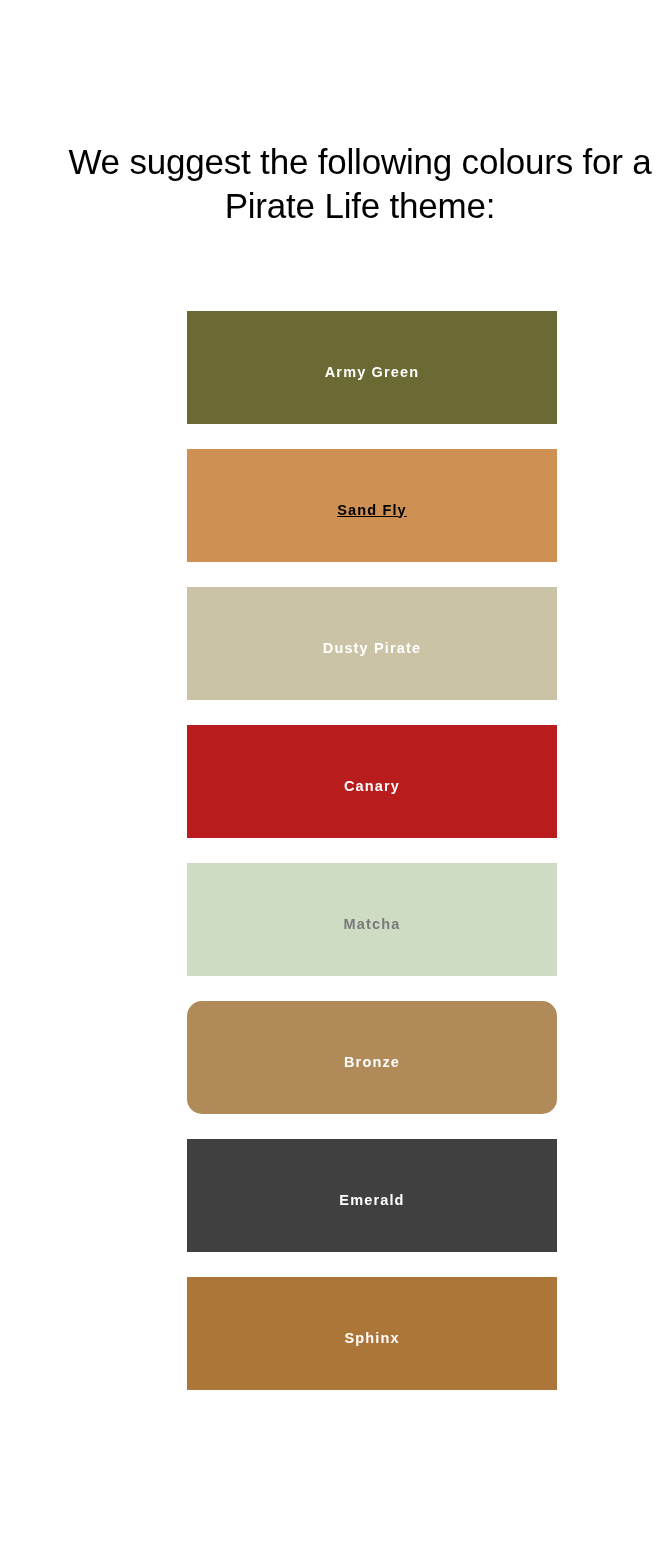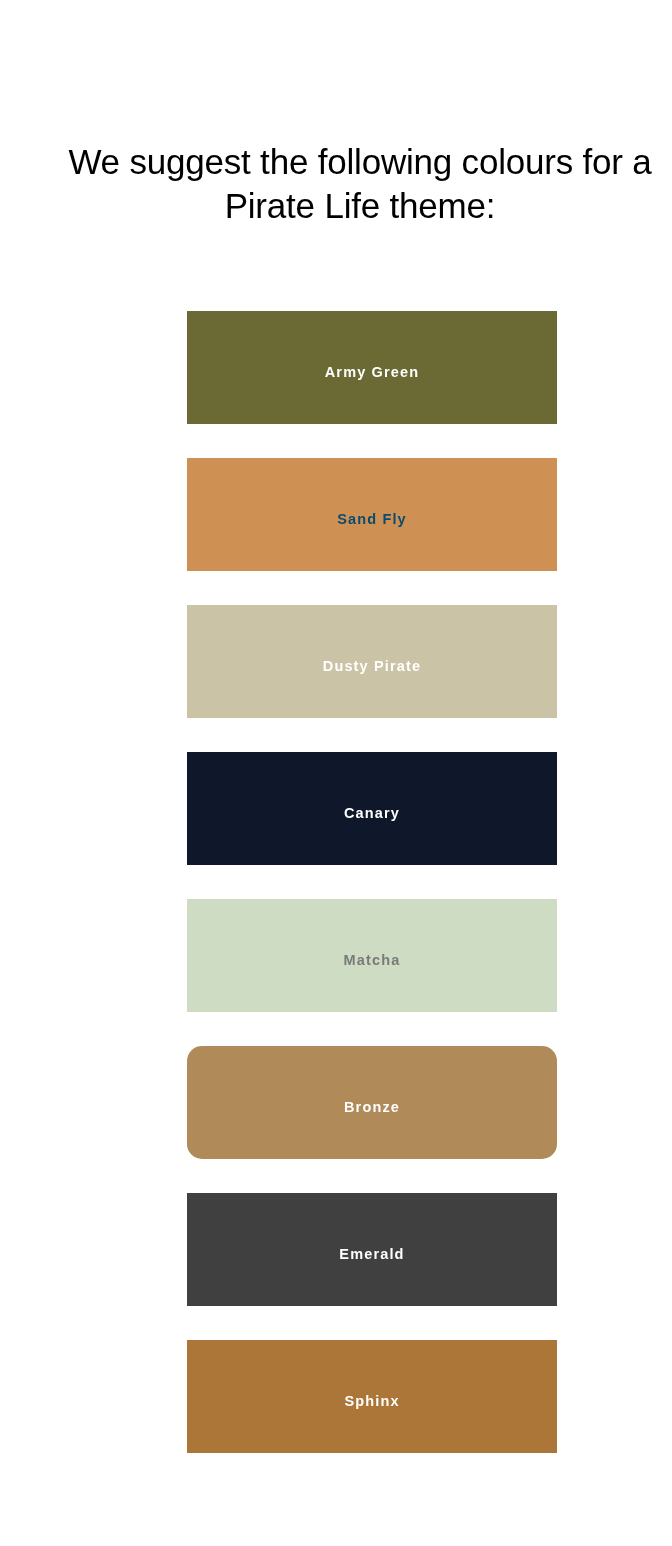--- a/index.html
+++ b/index.html
@@ -40,21 +40,21 @@
   }
 
   
   .swatch-list {
     position: absolute;
     top: 275px;
     left: 151px;
     width: 370px;
     display: flex;
     flex-direction: column;
-    gap: 34px;
+    gap: 25px;
   }
 
   .swatch {
     position: relative;
     width: 370px;
     height: 113px;
     display: flex;
     align-items: center;
     justify-content: center;
   }
@@ -74,26 +74,26 @@
 <div class="page">
 
   <h1 class="heading">We suggest the following colours for a
 Pirate Life theme:</h1>
 
   <div class="swatch-list">
       <div class="swatch" style="background: rgb(107, 106, 53);">
         <span class="swatch-label" style="color: rgb(255, 255, 255);">Army Green</span>
       </div>
       <div class="swatch" style="background: rgb(206, 145, 83);">
-        <span class="swatch-label" style="color: #0c4a6e;">Sand Fly</span>
+        <span class="swatch-label" style="color: #000000; text-decoration: underline;">Sand Fly</span>
       </div>
       <div class="swatch" style="background: rgb(203, 195, 165);">
         <span class="swatch-label" style="color: rgb(255, 255, 255);">Dusty Pirate</span>
       </div>
-      <div class="swatch" style="background: #0f172a;">
+      <div class="swatch" style="background: #b91c1c;">
         <span class="swatch-label" style="color: rgb(255, 255, 255);">Canary</span>
       </div>
       <div class="swatch" style="background: rgb(205, 220, 195);">
         <span class="swatch-label" style="color: rgb(122, 122, 122);">Matcha</span>
       </div>
       <div class="swatch" style="background: rgb(176, 138, 88); border-radius: 15px;">
         <span class="swatch-label" style="color: rgb(255, 255, 255);">Bronze</span>
       </div>
       <div class="swatch" style="background: #404040;">
         <span class="swatch-label" style="color: rgb(255, 255, 255);">Emerald</span>

